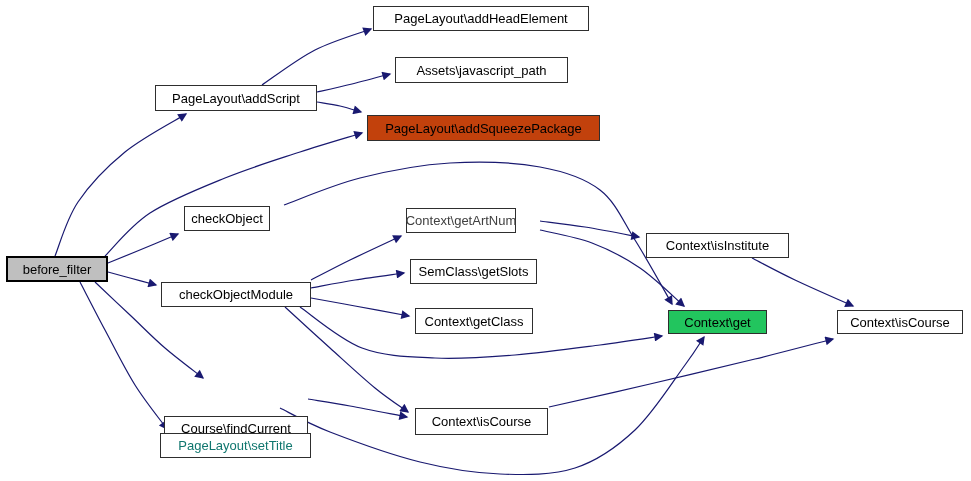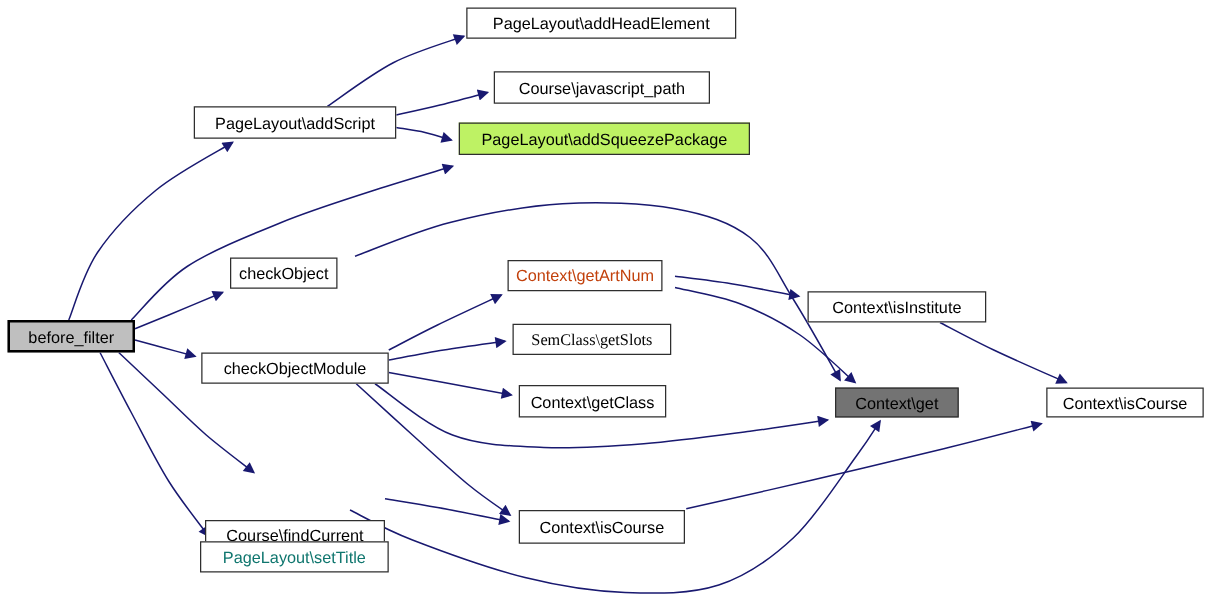--- a/index.html
+++ b/index.html
@@ -42,27 +42,27 @@
         <path d="M 540 221 C 547.5 222.0, 568.5 224.3, 585 227 C 601.5 229.7, 630.0 235.3, 639 237" fill="none" stroke="#191970" stroke-width="1.2" marker-end="url(#arrowhead)"></path>
         <path d="M 540 230 C 548.7 232.2, 575.3 236.7, 592 243 C 608.7 249.3, 624.7 257.5, 640 268 C 655.3 278.5, 676.7 299.7, 684 306" fill="none" stroke="#191970" stroke-width="1.2" marker-end="url(#arrowhead)"></path>
         <path d="M 752 258 C 759.2 261.7, 778.2 272.0, 795 280 C 811.8 288.0, 843.3 301.7, 853 306" fill="none" stroke="#191970" stroke-width="1.2" marker-end="url(#arrowhead)"></path>
         <path d="M 549 407 C 565.8 403.2, 615.7 392.0, 650 384 C 684.3 376.0, 724.5 366.5, 755 359 C 785.5 351.5, 820.0 342.3, 833 339" fill="none" stroke="#191970" stroke-width="1.2" marker-end="url(#arrowhead)"></path>
       </g>
   </svg>
   <div id="nodes">
       <div class="node highlight" style="left: 6px; top: 256px; width: 102px; height: 26px; background: rgb(191, 191, 191); color: rgb(0, 0, 0);">before_filter</div>
       <div class="node" style="left: 155px; top: 85px; width: 162px; height: 26px; border-color: rgb(46, 46, 46); background: rgb(255, 255, 255); color: rgb(0, 0, 0);">PageLayout\addScript</div>
       <div class="node" style="left: 373px; top: 6px; width: 216px; height: 25px; border-color: rgb(46, 46, 46); background: rgb(255, 255, 255); color: rgb(0, 0, 0);">PageLayout\addHeadElement</div>
-      <div class="node" style="left: 395px; top: 57px; width: 173px; height: 26px; border-color: rgb(46, 46, 46); background: rgb(255, 255, 255); color: rgb(0, 0, 0);">Course\javascript_path</div>
-      <div class="node" style="left: 367px; top: 98px; width: 233px; height: 26px; border-color: rgb(46, 46, 46); background: #bef264; color: rgb(0, 0, 0);">PageLayout\addSqueezePackage</div>
+      <div class="node" style="left: 395px; top: 57px; width: 173px; height: 26px; border-color: rgb(46, 46, 46); background: rgb(255, 255, 255); color: rgb(0, 0, 0);">Assets\javascript_path</div>
+      <div class="node" style="left: 367px; top: 115px; width: 233px; height: 26px; border-color: rgb(46, 46, 46); background: #c2410c; color: rgb(0, 0, 0);">PageLayout\addSqueezePackage</div>
       <div class="node" style="left: 184px; top: 206px; width: 86px; height: 25px; border-color: rgb(46, 46, 46); background: rgb(255, 255, 255); color: rgb(0, 0, 0);">checkObject</div>
       <div class="node" style="left: 161px; top: 282px; width: 150px; height: 25px; border-color: rgb(46, 46, 46); background: rgb(255, 255, 255); color: rgb(0, 0, 0);">checkObjectModule</div>
-      <div class="node" style="left: 406px; top: 208px; width: 124px; height: 25px; border-color: rgb(46, 46, 46); background: rgb(255, 255, 255); color: #c2410c;">Context\getArtNum</div>
-      <div class="node" style="left: 410px; top: 259px; width: 127px; height: 25px; border-color: rgb(46, 46, 46); background: rgb(255, 255, 255); color: rgb(0, 0, 0); font-family: Liberation Serif, serif;">SemClass\getSlots</div>
+      <div class="node" style="left: 406px; top: 208px; width: 110px; height: 25px; border-color: rgb(46, 46, 46); background: rgb(255, 255, 255); color: #404040;">Context\getArtNum</div>
+      <div class="node" style="left: 410px; top: 259px; width: 127px; height: 25px; border-color: rgb(46, 46, 46); background: rgb(255, 255, 255); color: rgb(0, 0, 0);">SemClass\getSlots</div>
       <div class="node" style="left: 415px; top: 308px; width: 118px; height: 26px; border-color: rgb(46, 46, 46); background: rgb(255, 255, 255); color: rgb(0, 0, 0);">Context\getClass</div>
       <div class="node" style="left: 646px; top: 233px; width: 143px; height: 25px; border-color: rgb(46, 46, 46); background: rgb(255, 255, 255); color: rgb(0, 0, 0);">Context\isInstitute</div>
-      <div class="node" style="left: 668px; top: 310px; width: 99px; height: 24px; border-color: rgb(46, 46, 46); background: #737373; color: rgb(0, 0, 0); text-align: right;">Context\get</div>
+      <div class="node" style="left: 668px; top: 310px; width: 99px; height: 24px; border-color: rgb(46, 46, 46); background: #22c55e; color: rgb(0, 0, 0); text-align: right;">Context\get</div>
       <div class="node" style="left: 837px; top: 310px; width: 126px; height: 24px; border-color: rgb(46, 46, 46); background: rgb(255, 255, 255); color: rgb(0, 0, 0);">Context\isCourse</div>
       <div class="node" style="left: 164px; top: 383px; width: 144px; height: 25px; border-color: rgb(46, 46, 46); background: rgb(255, 255, 255); color: rgb(0, 0, 0); margin-top: 33px;">Course\findCurrent</div>
       <div class="node" style="left: 160px; top: 433px; width: 151px; height: 25px; border-color: rgb(46, 46, 46); background: rgb(255, 255, 255); color: #0f766e;">PageLayout\setTitle</div>
       <div class="node" style="left: 415px; top: 408px; width: 133px; height: 27px; border-color: rgb(46, 46, 46); background: rgb(255, 255, 255); color: rgb(0, 0, 0);">Context\isCourse</div>
     </div>
 </div>
 
 </body></html>

